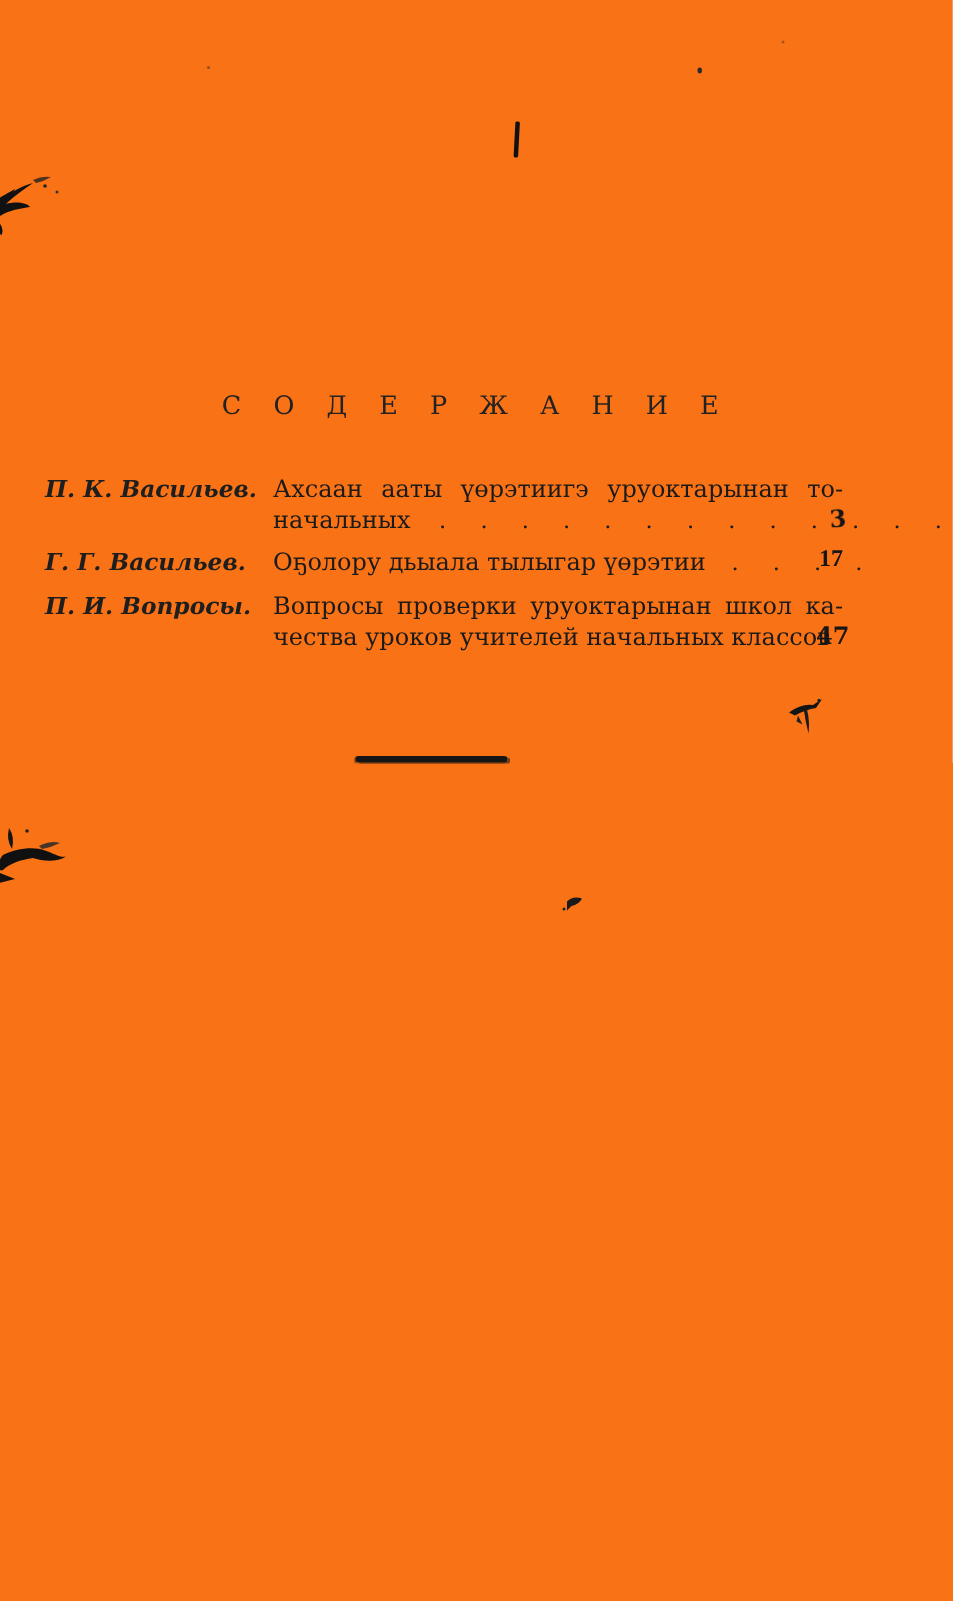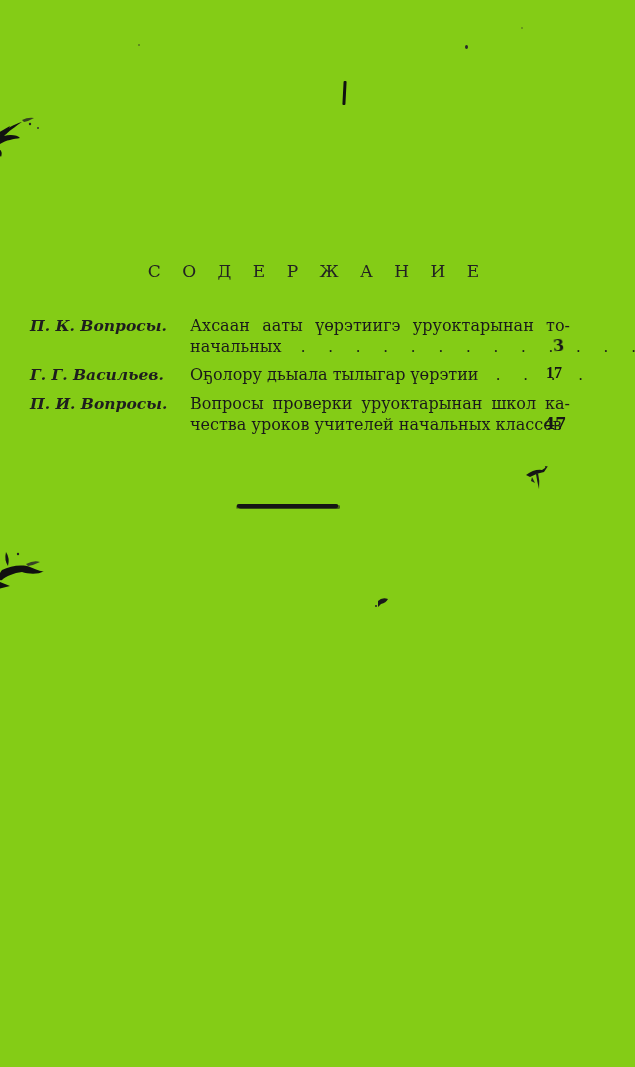--- a/index.html
+++ b/index.html
@@ -4,21 +4,21 @@
 <style>
   html,body{margin:0;padding:0;}
   body{
     width:635px;height:1067px;
     background:#e9e9e7;
     font-family:"DejaVu Serif","Liberation Serif",serif;
   }
   .page{
     position:relative;
     width:635px;height:1067px;
-    background:#84cc16;
+    background:#f97316;
     color:#1c1c1c;
     overflow:hidden;
   }
   .title{
     position:absolute;
     left:0;top:261px;width:635px;
     text-align:center;
     font-size:17px;
     letter-spacing:8px;
     color:#222;
@@ -32,21 +32,20 @@
     font-size:15.5px;
     color:#1e1e1e;
     white-space:nowrap;
   }
   .line{
     position:absolute;
     left:182px;
     font-size:16px;
     color:#1a1a1a;
     white-space:nowrap;
-    margin-left:8px;
   }
   .just{
     width:380px;
     white-space:normal;
     text-align:justify;
     text-align-last:justify;
   }
   .leaders{
     letter-spacing:9px;
     color:#1a1a1a;
@@ -91,21 +90,21 @@
     <path d="M2 28 C8 22 18 16 26 14 C20 18 12 24 8 28 C14 26 22 27 24 30 C18 31 10 32 4 36 C2 38 1 33 2 28 Z" fill="#111"></path>
     <path d="M0 26 L14 18 L10 26 Z" fill="#111"></path>
     <path d="M26 12 q6 -3 12 -2 q-5 3 -10 4 Z" fill="#222" opacity=".8"></path>
     <circle cx="34" cy="16" r="1.2" fill="#222"></circle>
     <circle cx="42" cy="20" r="1" fill="#333"></circle>
     <path d="M3 40 q4 4 2 9 q-3 -4 -2 -9 Z" fill="#111"></path>
   </svg>
 
   <div class="title">С О Д Е Р Ж А Н И Е</div>
 
-  <div class="author" style="top:316px;">П. К. Вопросы.</div>
+  <div class="author" style="top:316px;">П. К. Васильев.</div>
   <div class="line just" style="top:316px;">Ахсаан ааты үөрэтиигэ уруоктарынан то-</div>
   <div class="line" style="top:337px;">
     <span>начальных</span>
     <span class="leaders" style="margin-left:14px;">. . . .  . . .  . . . . . .</span>
   </div>
   <div class="pagenum pn-smudged" style="left:553px;top:336px;">3</div>
 
   <div class="author" style="top:365px;">Г. Г. Васильев.</div>
   <div class="line" style="top:365px;">
     <span>Оҕолору дьыала тылыгар үөрэтии</span>

